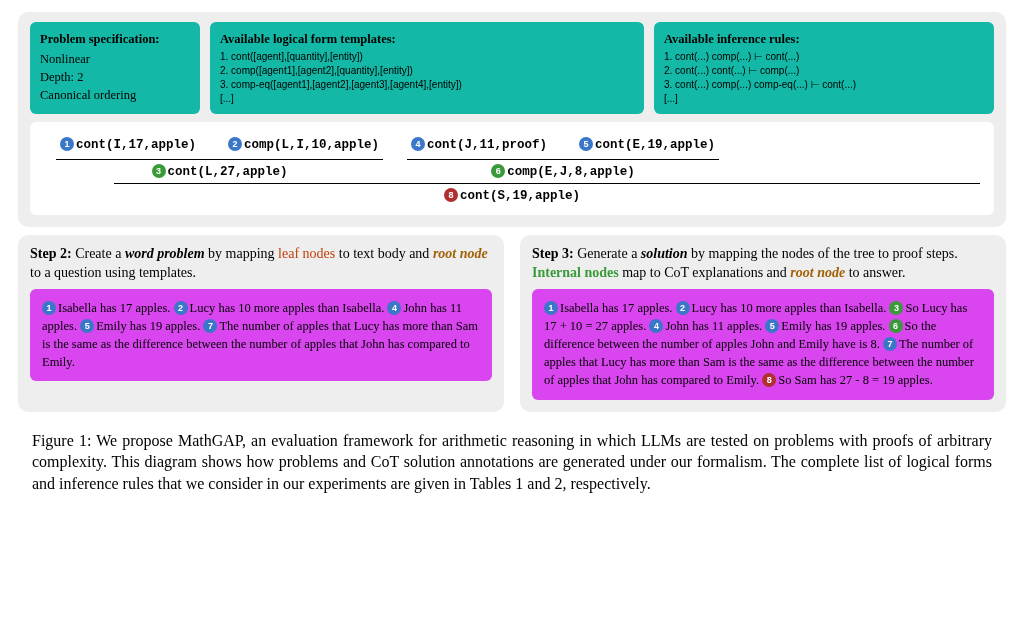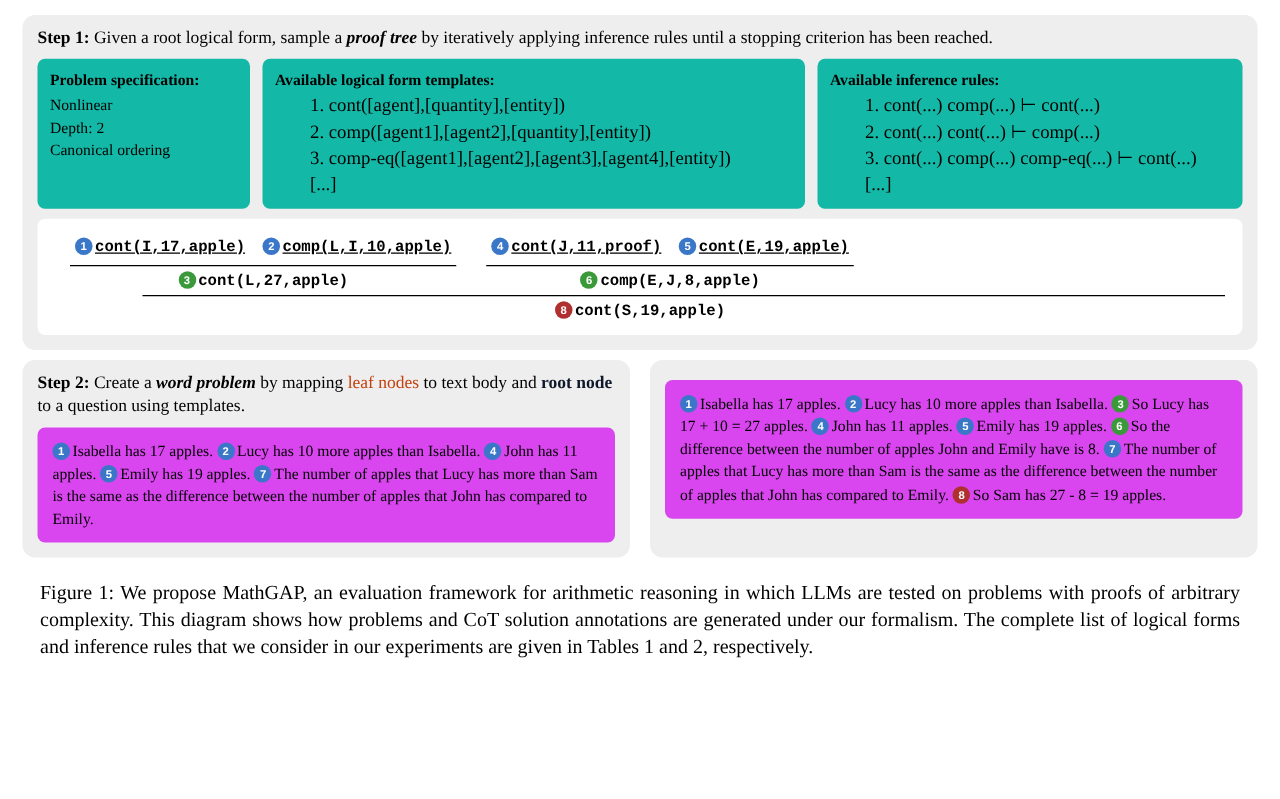--- a/index.html
+++ b/index.html
@@ -34,32 +34,32 @@
     border-radius: 6px;
     padding: 8px 10px;
     font-family: Georgia, serif;
     font-size: 12.5px;
     line-height: 1.45;
   }
   .dark-card .card-title { font-weight: bold; margin-bottom: 2px; font-family: Georgia, serif; }
   .card-spec { flex: 0 0 170px; }
   .card-templates { flex: 1 1 auto; }
   .card-rules { flex: 0 0 340px; }
-  .mono { font-family: Liberation Serif, serif; font-size: 15px; white-space: pre; line-height: 1.4; margin-left: 28px; }
+  .mono { font-family: Liberation Sans, sans-serif; font-size: 10px; white-space: pre; line-height: 1.4; }
   .proof-tree {
     background: #fff;
     border-radius: 6px;
     padding: 10px 14px 10px 14px;
     font-family: 'Courier New', monospace;
     font-size: 12.5px;
     font-weight: bold;
   }
   .tree-row { display: flex; gap: 24px; align-items: flex-end; }
   .tree-group { text-align: center; }
-  .tree-leaf-row { display: flex; gap: 14px; justify-content: center; padding: 3px 4px; text-decoration: underline; }
+  .tree-leaf-row { display: flex; gap: 32px; justify-content: center; padding: 3px 4px; }
   .hr-line { border-top: 1.5px solid #000; margin: 2px 0; }
   .tree-node { padding: 2px 0; white-space: nowrap; }
   .badge {
     display: inline-block;
     width: 14px; height: 14px;
     border-radius: 50%;
     color: #fff;
     font-size: 9px;
     line-height: 14px;
     text-align: center;
@@ -76,40 +76,36 @@
   .inner-white {
     background: #d946ef;
     border-radius: 6px;
     padding: 10px 12px;
     font-family: Georgia, serif;
     font-size: 12.5px;
     line-height: 1.45;
     margin-top: 6px;
   }
   .leaf-text { color: #c2410c; }
-  .root-text { color: #0f172a; font-weight: bold; }
+  .root-text { color: #a16207; font-weight: bold; font-style: italic; }
   .internal-text { color: #3a9a3a; font-weight: bold; }
   .question-block { border-top: 2px dashed #999; margin-top: 8px; padding-top: 8px; }
   .caption {
     font-family: 'Times New Roman', Georgia, serif;
     font-size: 16px;
     line-height: 1.35;
     max-width: 960px;
     margin: 10px auto 0 auto;
     text-align: justify;
   }
 </style>
 </head>
 <body>
 
 <div class="outer-box">
-  <div class="step-header">
-    <b>Step 1:</b>
-    <span>Given a root logical form, sample a </span><em>proof tree</em><span> by iteratively applying inference rules until a stopping criterion has been reached.</span>
-  </div>
 
   <div class="step-row">
     <div class="dark-card card-spec">
       <div class="card-title">Problem specification:</div>
       <div>Nonlinear</div>
       <div>Depth: 2</div>
       <div>Canonical ordering</div>
     </div>
     <div class="dark-card card-templates">
       <div class="card-title">Available logical form templates:</div>
@@ -168,20 +164,24 @@
     <div class="inner-white">
       <span class="badge b-blue">1</span><span>Isabella has 17 apples.</span>
       <span class="badge b-blue">2</span><span>Lucy has 10 more apples than Isabella.</span>
       <span class="badge b-blue">4</span><span>John has 11 apples.</span>
       <span class="badge b-blue">5</span><span>Emily has 19 apples.</span>
       <span class="badge b-blue">7</span><span>The number of apples that Lucy has more than Sam is the same as the difference between the number of apples that John has compared to Emily.</span>
     </div>
   </div>
 
   <div class="outer-box col">
+    <div class="step-header">
+      <b>Step 3:</b>
+      <span>Generate a </span><em>solution</em><span> by mapping the nodes of the tree to proof steps. </span><span class="internal-text">Internal nodes</span><span> map to CoT explanations and </span><span class="root-text">root node</span><span> to answer.</span>
+    </div>
     <div class="inner-white">
       <span class="badge b-blue">1</span><span>Isabella has 17 apples.</span>
       <span class="badge b-blue">2</span><span>Lucy has 10 more apples than Isabella.</span>
       <span class="badge b-green">3</span><span>So Lucy has 17 + 10 = 27 apples.</span>
       <span class="badge b-blue">4</span><span>John has 11 apples.</span>
       <span class="badge b-blue">5</span><span>Emily has 19 apples.</span>
       <span class="badge b-green">6</span><span>So the difference between the number of apples John and Emily have is 8.</span>
       <span class="badge b-blue">7</span><span>The number of apples that Lucy has more than Sam is the same as the difference between the number of apples that John has compared to Emily.</span>
       <span class="badge b-red">8</span><span>So Sam has 27 - 8 = 19 apples.</span>
     </div>

